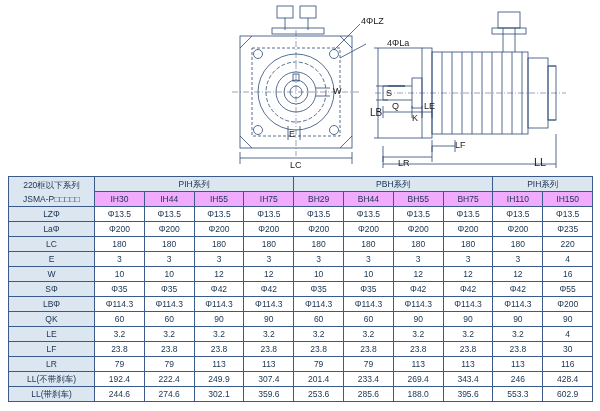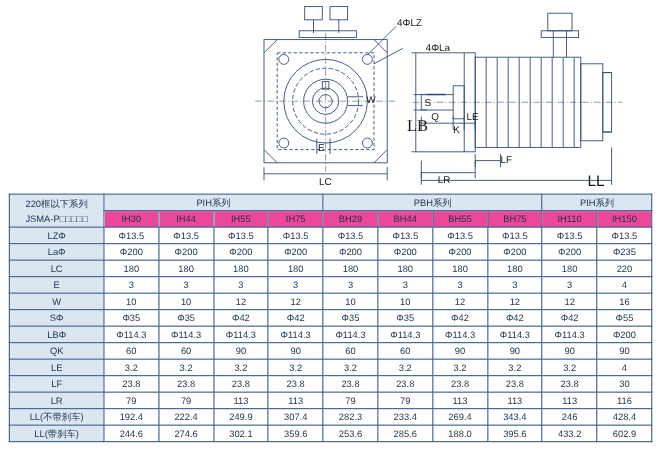--- a/index.html
+++ b/index.html
@@ -30,21 +30,21 @@
     text-align:center;
     padding:0;
     height:14px;
     line-height:14px;
     color:#18324f;
     background:#ffffff;
     white-space:nowrap;
     overflow:hidden;
   }
   table.spec th{
-    background:#ec4899;
+    background:#f0abfc;
     font-weight:normal;
   }
   .col-label{
     width:86px;
     background:#dce6f1 !important;
     text-align:center;
     margin-left:46px;
   }
   .grp{background:#dce6f1 !important;font-weight:normal;}
   .rowlabel{background:#dce6f1 !important;}
@@ -170,24 +170,24 @@
 
     <div style="position:absolute;left:361px;top:16px;font-size:9px;color:#1a1a1a;">4ΦLZ</div>
     <div style="position:absolute;left:387px;top:38px;font-size:9px;color:#1a1a1a;">4ΦLa</div>
     <div style="position:absolute;left:333px;top:86px;font-size:9px;color:#1a1a1a;">W</div>
     <div style="position:absolute;left:289px;top:129px;font-size:9px;color:#1a1a1a;">E</div>
     <div style="position:absolute;left:290px;top:160px;font-size:9px;color:#1a1a1a;">LC</div>
     <div style="position:absolute;left:386px;top:88px;font-size:9px;color:#1a1a1a;">S</div>
     <div style="position:absolute;left:392px;top:101px;font-size:9px;color:#1a1a1a;">Q</div>
     <div style="position:absolute;left:412px;top:113px;font-size:9px;color:#1a1a1a;">K</div>
     <div style="position:absolute;left:424px;top:101px;font-size:9px;color:#1a1a1a;">LE</div>
-    <div style="position:absolute;left:370px;top:107px;font-size:15px;color:#1a1a1a;font-family:Liberation Serif, serif;">LB</div>
+    <div style="position:absolute;left:370px;top:107px;font-size:10px;color:#1a1a1a;">LB</div>
     <div style="position:absolute;left:455px;top:140px;font-size:9px;color:#1a1a1a;">LF</div>
     <div style="position:absolute;left:398px;top:158px;font-size:9px;color:#1a1a1a;">LR</div>
-    <div style="position:absolute;left:534px;top:156px;font-size:14px;color:#1a1a1a;">LL</div>
+    <div style="position:absolute;left:534px;top:156px;font-size:11px;color:#1a1a1a;">LL</div>
   </div>
 
   <div class="table-wrap">
     <table class="spec">
       <colgroup>
         <col style="width:86px">
         <col span="10" style="width:49.8px">
       </colgroup>
       <thead>
         <tr class="hdr-series">
@@ -367,39 +367,39 @@
           <td>113</td>
           <td>116</td>
         </tr>
 
         <tr class="lastrows">
           <td class="rowlabel">LL(不带刹车)</td>
           <td>192.4</td>
           <td>222.4</td>
           <td>249.9</td>
           <td>307.4</td>
-          <td>282.3</td>
+          <td>201.4</td>
           <td>233.4</td>
           <td>269.4</td>
           <td>343.4</td>
           <td>246</td>
           <td>428.4</td>
         </tr>
 
         <tr class="lastrows">
           <td class="rowlabel">LL(带刹车)</td>
           <td>244.6</td>
           <td>274.6</td>
           <td>302.1</td>
           <td>359.6</td>
           <td>253.6</td>
           <td>285.6</td>
           <td>188.0</td>
           <td>395.6</td>
-          <td>433.2</td>
+          <td>553.3</td>
           <td>602.9</td>
         </tr>
 
       </tbody>
     </table>
   </div>
 
 </div>
 
 </body></html>

